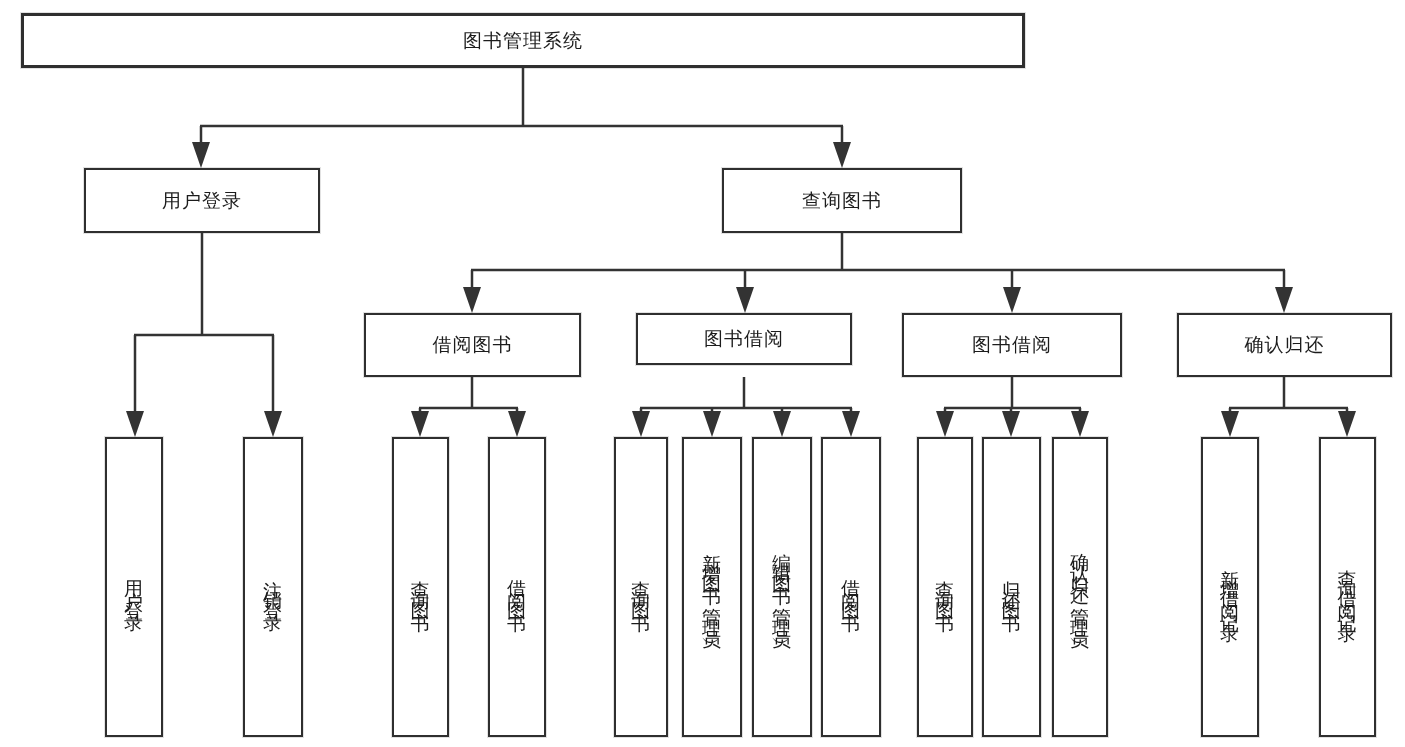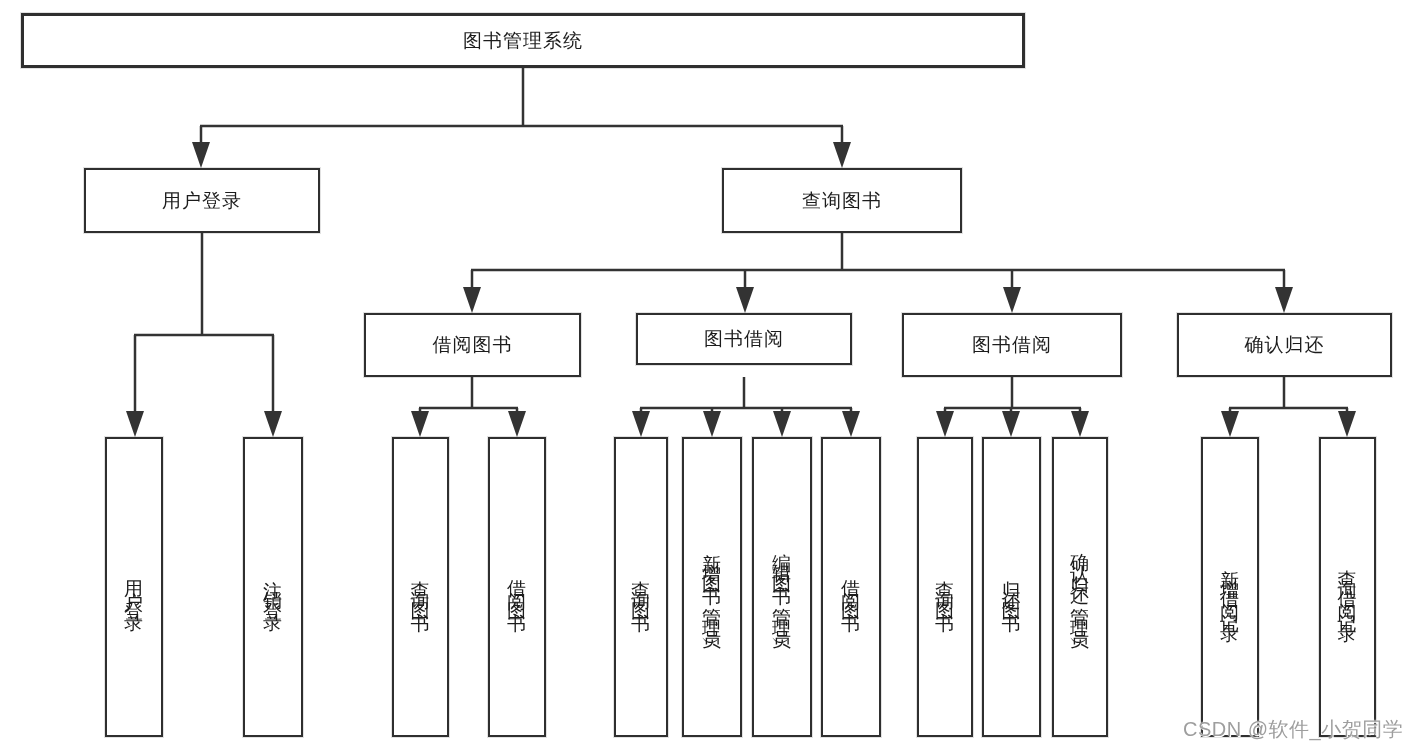--- a/index.html
+++ b/index.html
@@ -146,15 +146,14 @@
   <div class="node v" style="left:752px; top:437px; width:60px; height:300px;">编辑图书（管理员）</div>
   <div class="node v" style="left:821px; top:437px; width:60px; height:300px;">借阅图书</div>
 
   <div class="node v" style="left:917px; top:437px; width:56px; height:300px;">查询图书</div>
   <div class="node v" style="left:982px; top:437px; width:59px; height:300px;">归还图书</div>
   <div class="node v" style="left:1052px; top:437px; width:56px; height:300px;">确认归还（管理员）</div>
 
   <div class="node v" style="left:1201px; top:437px; width:58px; height:300px;">新增借阅记录</div>
   <div class="node v" style="left:1319px; top:437px; width:57px; height:300px;">查询借阅记录</div>
 
-  <div class="watermark">CSDN @软件_小贺同学</div>
 
 </div>
 
 </body></html>

